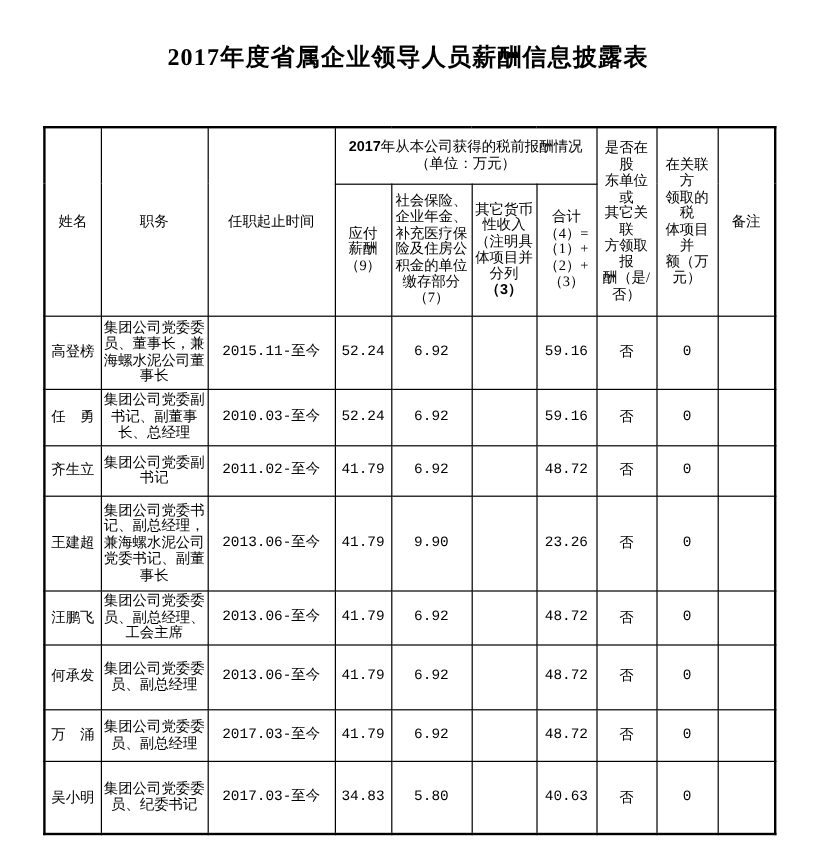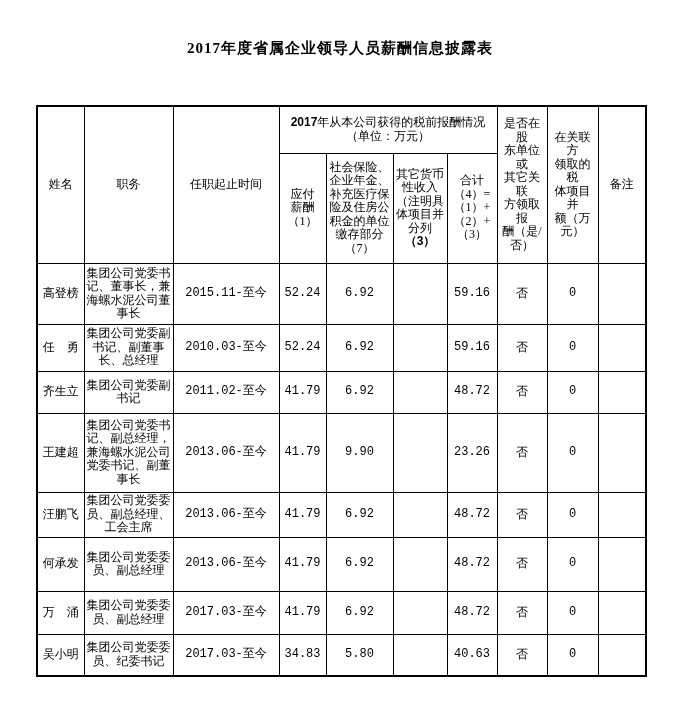--- a/index.html
+++ b/index.html
@@ -10,21 +10,21 @@
   body {
     width: 680px;
     height: 720px;
     font-family: "Liberation Serif", "DejaVu Serif", serif;
     color: #000;
     overflow: hidden;
   }
   .page-title {
     margin: 36px 0 0 0;
     text-align: center;
-    font-size: 15px;
+    font-size: 20px;
     line-height: 24px;
     font-weight: bold;
     letter-spacing: 1px;
     font-family: "Liberation Serif", "DejaVu Serif", serif;
   }
   table.salary-table {
     border-collapse: collapse;
     table-layout: fixed;
     margin: 45px 0 0 36px;
     width: 609px;
@@ -44,21 +44,21 @@
   thead tr.hr1 { height: 47px; }
   thead tr.hr2 { height: 110px; }
   
   tbody tr:nth-child(1) { height: 61px; }
   tbody tr:nth-child(2) { height: 47px; }
   tbody tr:nth-child(3) { height: 42px; }
   tbody tr:nth-child(4) { height: 79px; }
   tbody tr:nth-child(5) { height: 45px; }
   tbody tr:nth-child(6) { height: 54px; }
   tbody tr:nth-child(7) { height: 43px; }
-  tbody tr:nth-child(8) { height: 42px; }
+  tbody tr:nth-child(8) { height: 61px; }
 
   .pre { white-space: pre-line; }
   .name-cell { font-size: 12.5px; text-align: left; padding-left: 2px; }
   .pos-cell  { font-size: 12.5px; text-align: left; line-height: 13.5px; padding: 1px 2px 1px 3px; }
   .num {
     font-family: Liberation Mono, monospace;
     font-weight: bold;
     font-size: 13px;
   }
   .group-head { font-size: 12.5px; line-height: 17px; }
@@ -101,21 +101,21 @@
       <th rowspan="2" class="pre">在关联方
 领取的税
 体项目并
 额（万
 元）</th>
       <th rowspan="2">备注</th>
     </tr>
     <tr class="hr2">
       <th class="pre">应付
 薪酬
-（1）</th>
+（9）</th>
       <th class="pre">社会保险、
 企业年金、
 补充医疗保
 险及住房公
 积金的单位
 缴存部分
 （7）</th>
       <th class="pre"><span>其它货币
 性收入
 （注明具
@@ -125,21 +125,21 @@
       <th class="pre">合计
 （4）=
 （1）+
 （2）+
 （3）</th>
     </tr>
   </thead>
   <tbody>
     <tr>
       <td class="name-cell">高登榜</td>
-      <td class="pos-cell">集团公司党委书记、董事长，兼海螺水泥公司董事长</td>
+      <td class="pos-cell">集团公司党委委员、董事长，兼海螺水泥公司董事长</td>
       <td class="num">2015.11-至今</td>
       <td class="num">52.24</td>
       <td class="num">6.92</td>
       <td></td>
       <td class="num">59.16</td>
       <td>否</td>
       <td class="num">0</td>
       <td></td>
     </tr>
     <tr>

